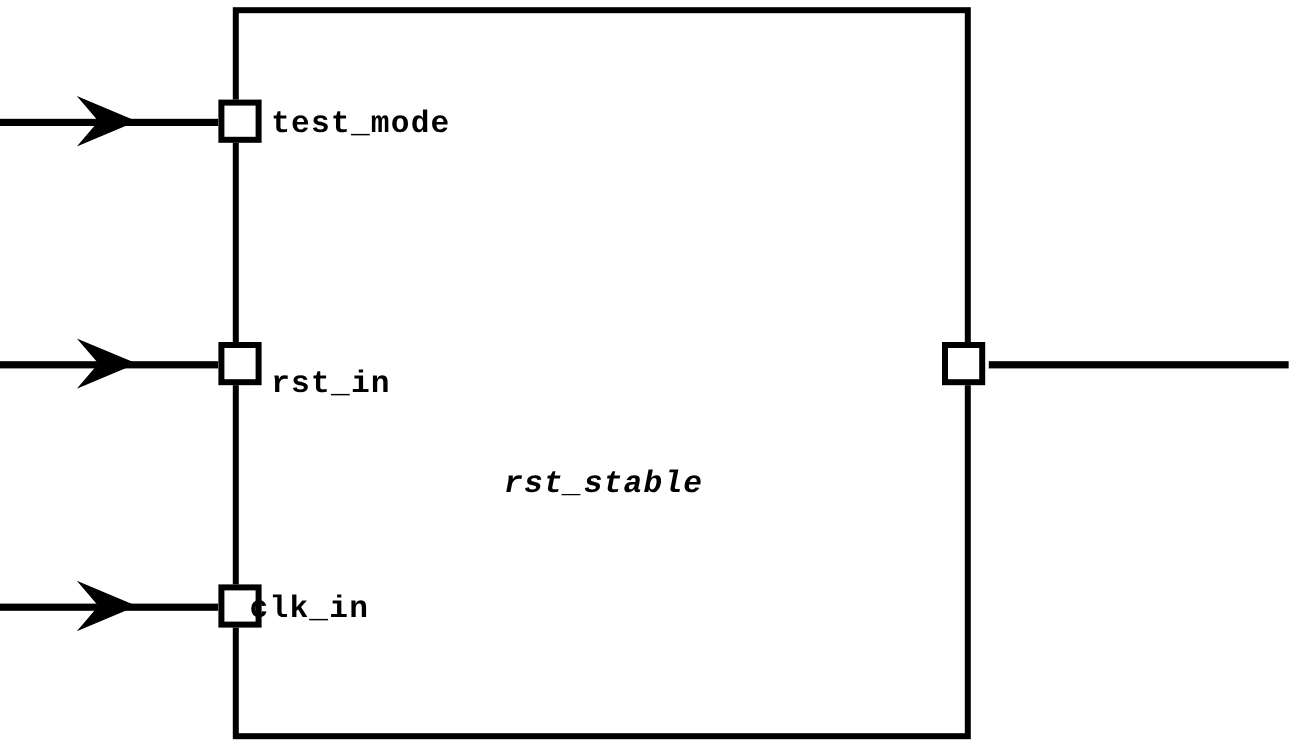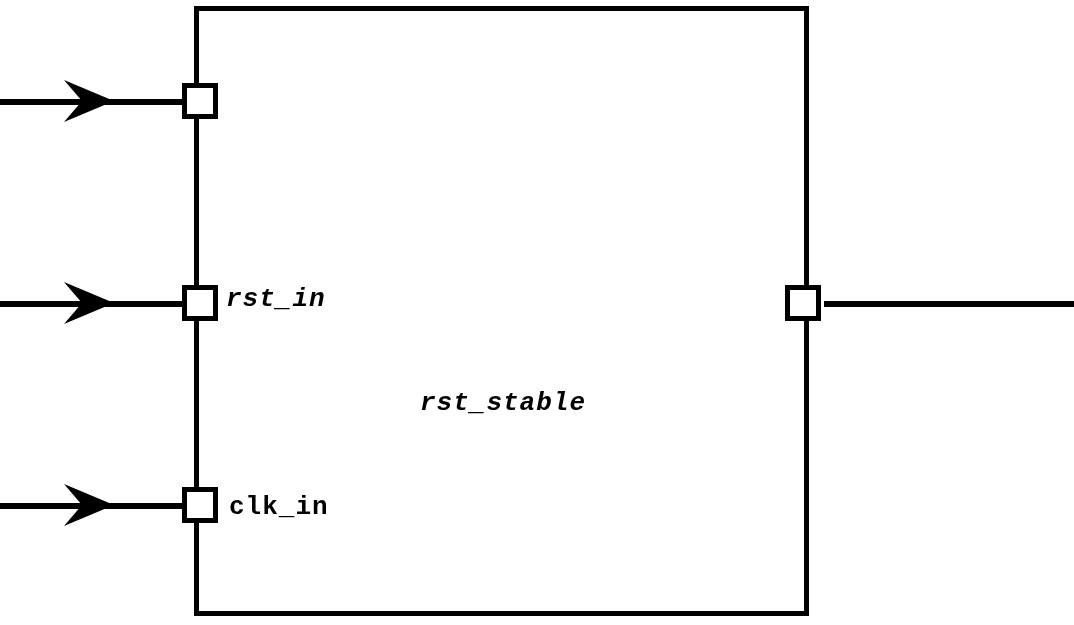--- a/index.html
+++ b/index.html
@@ -53,33 +53,34 @@
   <div class="label" style="left:420px; top:388px;font-style:italic;">rst_stable</div>
 
   <div class="wire" style="left:0px; top:99px; width:182px; height:6px;"></div>
 
   <svg class="arrowhead" style="left:64px; top:80px;" width="50" height="42" viewBox="0 0 50 42">
     <polygon points="0,0 50,21 0,42 18,21" fill="#000"></polygon>
   </svg>
 
   <div class="port" style="left:182px; top:83px; width:36px; height:36px;"></div>
 
+  <div class="label" style="left:226px; top:88px;">test_mode</div>
 
   <div class="wire" style="left:0px; top:301px; width:182px; height:6px;"></div>
   <svg class="arrowhead" style="left:64px; top:282px;" width="50" height="42" viewBox="0 0 50 42">
     <polygon points="0,0 50,21 0,42 18,21" fill="#000"></polygon>
   </svg>
   <div class="port" style="left:182px; top:285px; width:36px; height:36px;"></div>
-  <div class="label" style="left:226px; top:284px;font-style:italic;">rst_in</div>
+  <div class="label" style="left:226px; top:305px;">rst_in</div>
 
   <div class="wire" style="left:0px; top:503px; width:182px; height:6px;"></div>
   <svg class="arrowhead" style="left:64px; top:484px;" width="50" height="42" viewBox="0 0 50 42">
     <polygon points="0,0 50,21 0,42 18,21" fill="#000"></polygon>
   </svg>
   <div class="port" style="left:182px; top:487px; width:36px; height:36px;"></div>
-  <div class="label" style="left:229px; top:492px;">clk_in</div>
+  <div class="label" style="left:208px; top:492px;">clk_in</div>
 
 
   <div class="port" style="left:785px; top:285px; width:36px; height:36px;"></div>
 
   <div class="wire" style="left:824px; top:301px; width:250px; height:6px;"></div>
 
 </div>
 
 </body></html>

